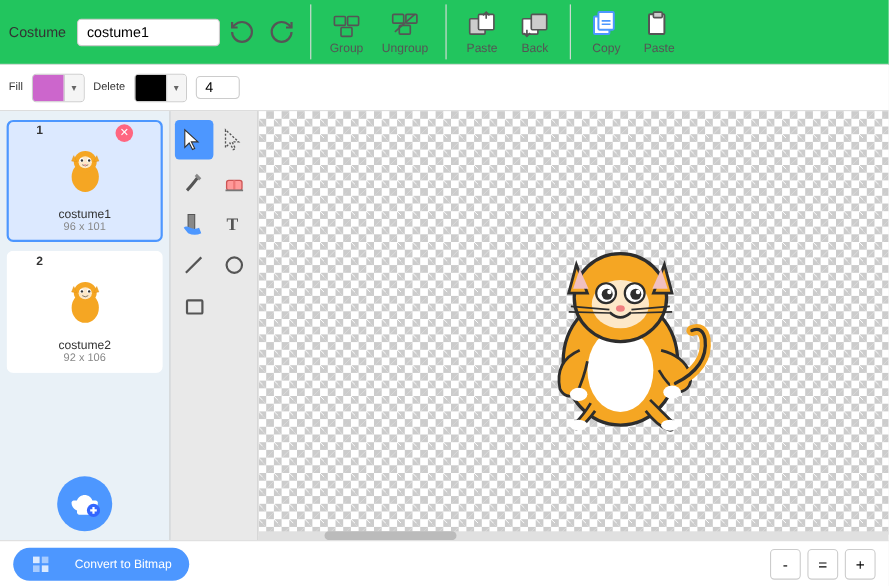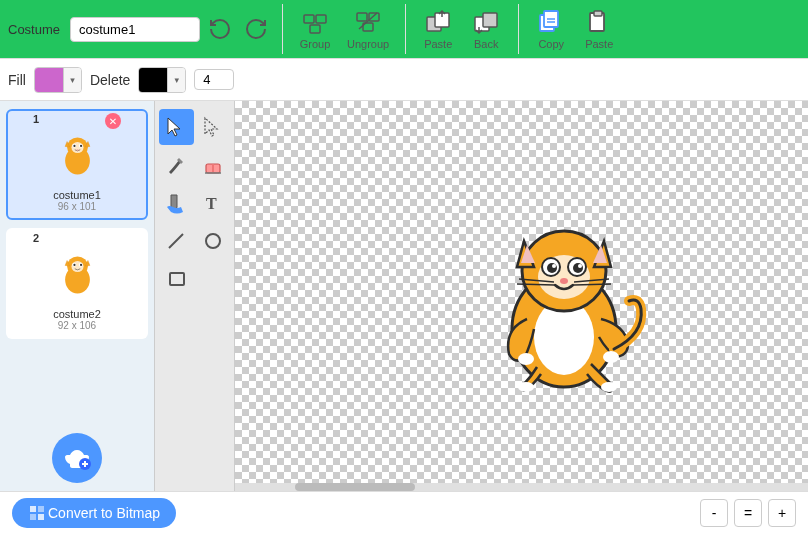--- a/index.html
+++ b/index.html
@@ -72,21 +72,21 @@
     .second-toolbar {
       display: flex;
       align-items: center;
       background: #fff;
       border-bottom: 1px solid #ddd;
       padding: 4px 8px;
       height: 42px;
       gap: 8px;
     }
     .fill-label, .outline-label {
-      font-size: 14px;
+      font-size: 10px;
       color: #333;
     }
     .color-swatch {
       display: flex;
       align-items: center;
       border: 1px solid #ccc;
       border-radius: 4px;
       overflow: hidden;
       cursor: pointer;
     }
@@ -281,25 +281,25 @@
       align-items: center;
       justify-content: space-between;
       padding: 0 12px;
     }
     .convert-btn {
       background: #4d97ff;
       color: #fff;
       border: none;
       border-radius: 20px;
       padding: 6px 16px;
-      font-size: 14px;
-      cursor: pointer;
-      display: flex;
-      align-items: center;
-      gap: 2px;
+      font-size: 11px;
+      cursor: pointer;
+      display: flex;
+      align-items: center;
+      gap: 22px;
     }
     .zoom-controls {
       display: flex;
       align-items: center;
       gap: 6px;
     }
     .zoom-btn {
       width: 28px;
       height: 28px;
       border: 1px solid #ccc;

